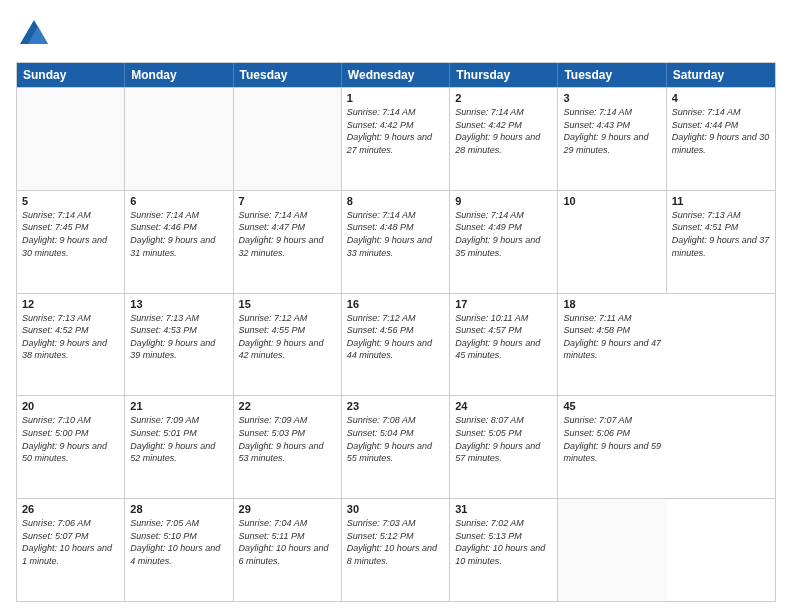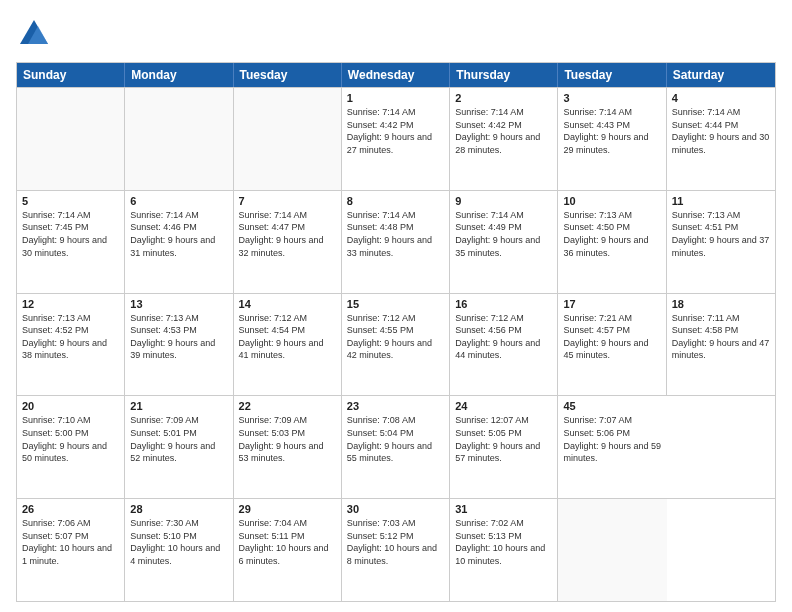--- a/index.html
+++ b/index.html
@@ -94,20 +94,21 @@
     .day-number {
       font-size: 11px;
       font-weight: bold;
       margin-bottom: 2px;
       color: #222;
     }
     .cal-cell .info {
       font-size: 9px;
       line-height: 1.4;
       color: #333;
+      font-style: italic;
     }
   </style>
 </head>
 <body>
 
 <div class="page">
   <div class="header">
     <div class="logo">
       <svg class="logo-icon" viewBox="0 0 36 36">
         <polygon points="18,4 32,28 4,28" fill="#1a5fa8"></polygon>
@@ -190,23 +191,20 @@
 Daylight: 9 hours and 33 minutes.</div>
           </div>
           <div class="cal-cell">
             <div class="day-number">9</div>
             <div class="info">Sunrise: 7:14 AM
 Sunset: 4:49 PM
 Daylight: 9 hours and 35 minutes.</div>
           </div>
           <div class="cal-cell">
             <div class="day-number">10</div>
-            <div class="info">Sunrise: 7:13 AM
-Sunset: 4:50 PM
-Daylight: 9 hours and 36 minutes.</div>
           </div>
           <div class="cal-cell">
             <div class="day-number">11</div>
             <div class="info">Sunrise: 7:13 AM
 Sunset: 4:51 PM
 Daylight: 9 hours and 37 minutes.</div>
           </div>
         </div>
         <div class="cal-row">
           <div class="cal-cell">
@@ -215,40 +213,34 @@
 Sunset: 4:52 PM
 Daylight: 9 hours and 38 minutes.</div>
           </div>
           <div class="cal-cell">
             <div class="day-number">13</div>
             <div class="info">Sunrise: 7:13 AM
 Sunset: 4:53 PM
 Daylight: 9 hours and 39 minutes.</div>
           </div>
           <div class="cal-cell">
-            <div class="day-number">14</div>
-            <div class="info">Sunrise: 7:12 AM
-Sunset: 4:54 PM
-Daylight: 9 hours and 41 minutes.</div>
-          </div>
-          <div class="cal-cell">
             <div class="day-number">15</div>
             <div class="info">Sunrise: 7:12 AM
 Sunset: 4:55 PM
 Daylight: 9 hours and 42 minutes.</div>
           </div>
           <div class="cal-cell">
             <div class="day-number">16</div>
             <div class="info">Sunrise: 7:12 AM
 Sunset: 4:56 PM
 Daylight: 9 hours and 44 minutes.</div>
           </div>
           <div class="cal-cell">
             <div class="day-number">17</div>
-            <div class="info">Sunrise: 7:21 AM
+            <div class="info">Sunrise: 10:11 AM
 Sunset: 4:57 PM
 Daylight: 9 hours and 45 minutes.</div>
           </div>
           <div class="cal-cell">
             <div class="day-number">18</div>
             <div class="info">Sunrise: 7:11 AM
 Sunset: 4:58 PM
 Daylight: 9 hours and 47 minutes.</div>
           </div>
         </div>
@@ -272,41 +264,41 @@
 Daylight: 9 hours and 53 minutes.</div>
           </div>
           <div class="cal-cell">
             <div class="day-number">23</div>
             <div class="info">Sunrise: 7:08 AM
 Sunset: 5:04 PM
 Daylight: 9 hours and 55 minutes.</div>
           </div>
           <div class="cal-cell">
             <div class="day-number">24</div>
-            <div class="info">Sunrise: 12:07 AM
+            <div class="info">Sunrise: 8:07 AM
 Sunset: 5:05 PM
 Daylight: 9 hours and 57 minutes.</div>
           </div>
           <div class="cal-cell">
             <div class="day-number">45</div>
             <div class="info">Sunrise: 7:07 AM
 Sunset: 5:06 PM
 Daylight: 9 hours and 59 minutes.</div>
           </div>
         </div>
         <div class="cal-row">
           <div class="cal-cell">
             <div class="day-number">26</div>
             <div class="info">Sunrise: 7:06 AM
 Sunset: 5:07 PM
 Daylight: 10 hours and 1 minute.</div>
           </div>
           <div class="cal-cell">
             <div class="day-number">28</div>
-            <div class="info">Sunrise: 7:30 AM
+            <div class="info">Sunrise: 7:05 AM
 Sunset: 5:10 PM
 Daylight: 10 hours and 4 minutes.</div>
           </div>
           <div class="cal-cell">
             <div class="day-number">29</div>
             <div class="info">Sunrise: 7:04 AM
 Sunset: 5:11 PM
 Daylight: 10 hours and 6 minutes.</div>
           </div>
           <div class="cal-cell">

